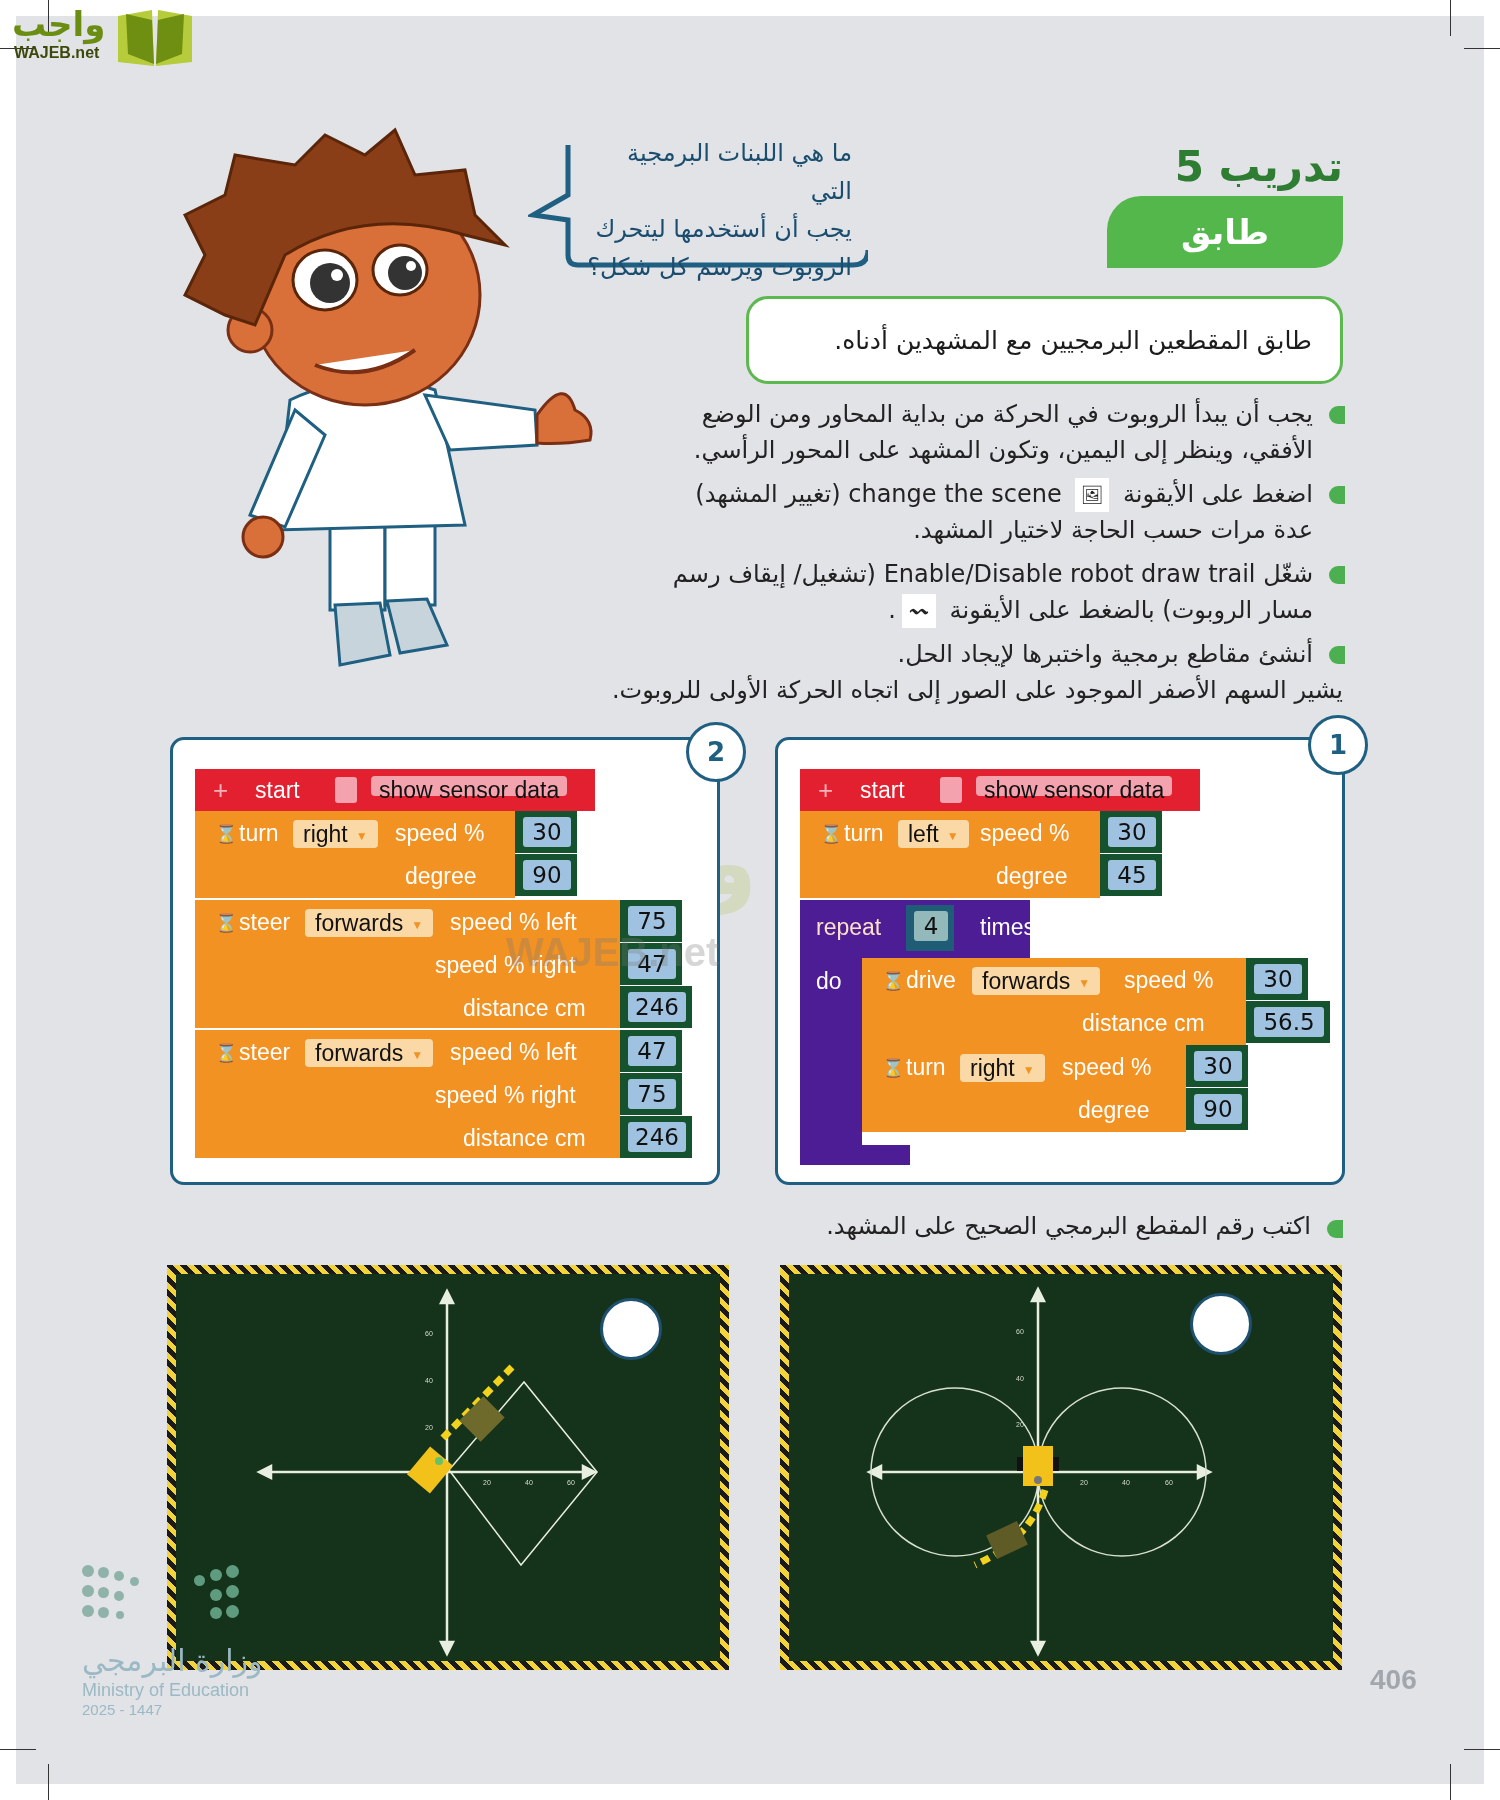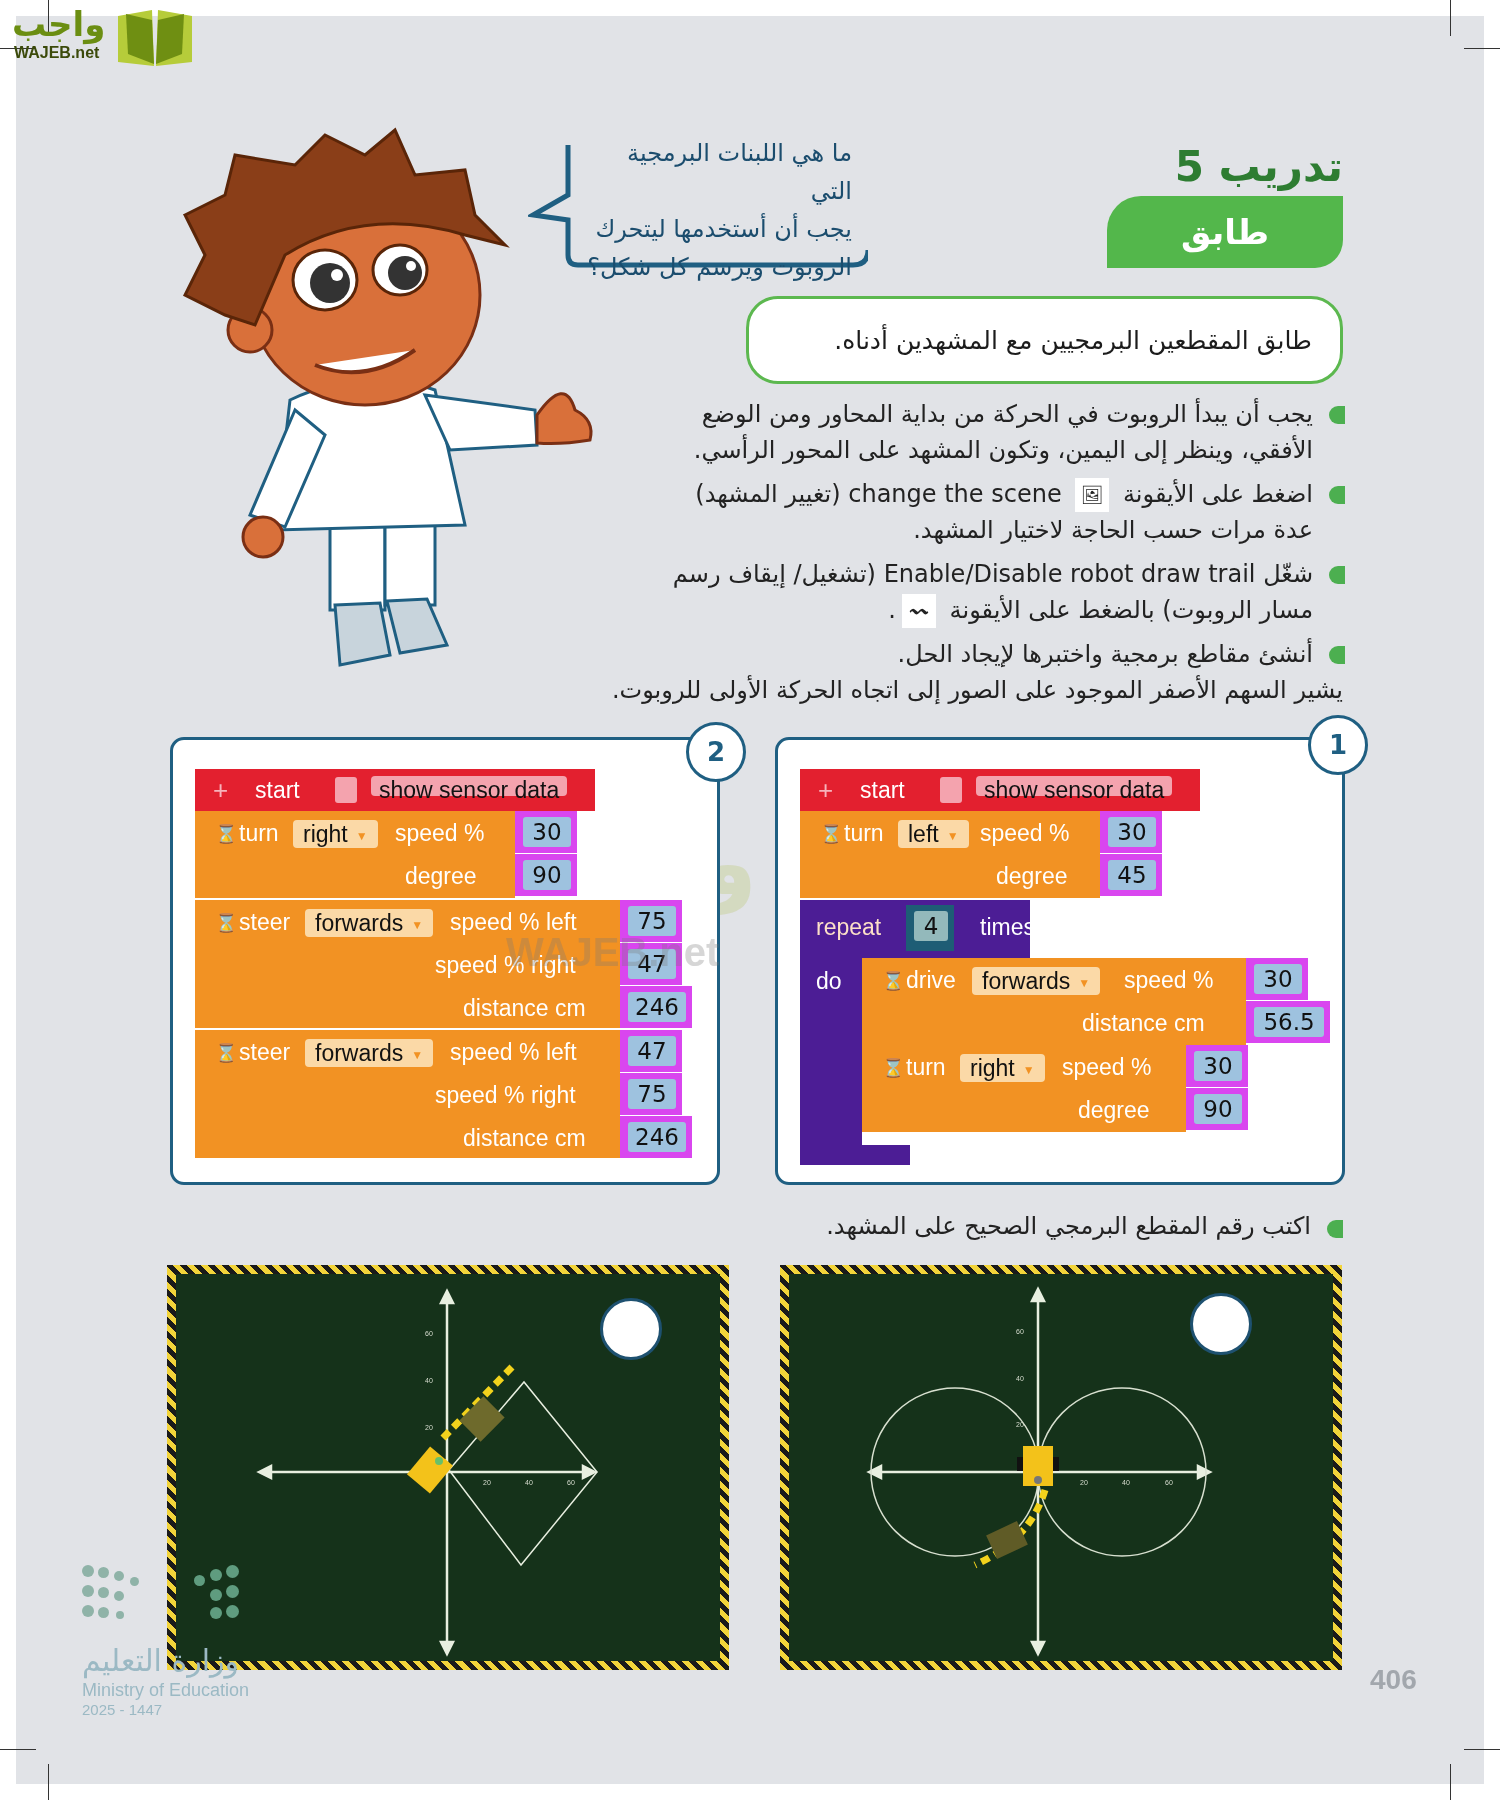--- a/index.html
+++ b/index.html
@@ -8,21 +8,21 @@
   .page { position: absolute; left: 16px; top: 16px; width: 1468px; height: 1768px; background: #e1e3e7; }
   .crop { position: absolute; background: #333; }
   .logo { position: absolute; left: 8px; top: 4px; width: 180px; height: 62px; }
   .logo .ar { position: absolute; left: 4px; top: 0; font-size: 34px; font-weight: bold; color: #6b8e12; direction: rtl; }
   .logo .en { position: absolute; left: 6px; top: 40px; font-size: 16px; font-weight: bold; color: #3b4a0a; font-family: "Liberation Sans", sans-serif; }
   .logo .en small { font-size: 16px; }
   .logo svg { position: absolute; left: 106px; top: 4px; }
 
   .title { position: absolute; right: 157px; top: 118px; font-size: 42px; font-weight: bold; color: #2e7d32; direction: rtl; margin-top: 24px; }
   .tab { position: absolute; left: 1107px; top: 196px; width: 236px; height: 72px; background: #53b74b; border-radius: 34px 0 28px 0; color: #fff; font-size: 34px; font-weight: bold; display: flex; align-items: center; justify-content: center; direction: rtl; }
-  .instr { position: absolute; left: 746px; top: 296px; width: 597px; height: 88px; background: #fff; border: 3px solid #5cb84f; border-radius: 32px; display: flex; align-items: center; justify-content: flex-start; padding-right: 28px; direction: rtl; font-size: 25px; color: #1c1c1c; }
+  .instr { position: absolute; left: 746px; top: 296px; width: 597px; height: 88px; background: #fff; border: 3px solid #5cb84f; border-radius: 22px; display: flex; align-items: center; justify-content: flex-start; padding-right: 28px; direction: rtl; font-size: 25px; color: #1c1c1c; }
 
   .bullets { position: absolute; left: 650px; top: 396px; width: 695px; direction: rtl; font-size: 24px; line-height: 36px; color: #222; }
   .bullet { position: relative; padding-right: 32px; margin-bottom: 8px; }
   .bullet .dot { position: absolute; right: 0; top: 10px; width: 16px; height: 18px; background: #4caf50; border-radius: 10px 0 0 10px; }
   .bullet .ltr { direction: ltr; unicode-bidi: embed; font-family: "DejaVu Sans", sans-serif; }
   .inline-icon { display: inline-block; width: 34px; height: 34px; background: #fff; vertical-align: middle; margin: 0 6px; text-align: center; line-height: 34px; font-size: 18px; color: #222; }
   .note { position: absolute; right: 157px; top: 676px; direction: rtl; font-size: 24px; color: #222; }
 
   .bubble { position: absolute; left: 528px; top: 140px; width: 340px; height: 130px; }
   .bubble-text { position: absolute; left: 580px; top: 134px; width: 272px; direction: rtl; text-align: right; font-size: 24px; line-height: 38px; color: #1b4d6e; }
@@ -31,21 +31,21 @@
   .badge { position: absolute; width: 60px; height: 60px; border-radius: 50%; background: #fff; border: 3px solid #1f5f82; color: #1f5f82; font-weight: bold; font-size: 26px; display: flex; align-items: center; justify-content: center; }
 
   .blk { position: absolute; font-family: "Liberation Sans", sans-serif; font-size: 23px; color: #fff; }
   .red { background: #e3202f; height: 42px; }
   .org { background: #f29223; }
   .dorg { background: #4c1d95; }
   .chip { position: absolute; background: #fbd9a7; color: #111; border-radius: 4px; height: 28px; line-height: 28px; padding: 0 10px; font-size: 23px; }
   .chip .tri { color: #f29223; font-size: 12px; margin-left: 8px; vertical-align: middle; }
   .pink { position: absolute; background: #f4a3ae; color: #111; border-radius: 4px; height: 20px; line-height: 28px; padding: 0 8px; font-size: 23px; }
   .pinksq { position: absolute; width: 22px; height: 26px; background: #f4a3ae; border-radius: 3px; }
-  .num { position: absolute; background: #d946ef; width: 62px; height: 42px; }
+  .num { position: absolute; background: #14532d; width: 62px; height: 42px; }
   .num span { position: absolute; left: 8px; top: 6px; right: 6px; height: 30px; background: #9ec2df; color: #111; font-size: 23px; text-align: center; line-height: 30px; border-radius: 3px; }
   .numwide { width: 72px; }
   .tx { position: absolute; white-space: nowrap; }
   .hg { position: absolute; font-size: 18px; color: #fde6c0; }
 
   .scene { position: absolute; top: 1265px; width: 562px; height: 405px; background: repeating-linear-gradient(45deg, #f2d43a 0 5px, #1a1a1a 5px 10px); }
   .scene .inner { position: absolute; left: 9px; top: 9px; right: 9px; bottom: 9px; background: #15321a; }
   .scene svg { position: absolute; left: 0; top: 0; }
   .moon { position: absolute; width: 62px; height: 62px; border-radius: 50%; background: #fff; border: 3px solid #1e5170; }
 
@@ -364,17 +364,17 @@
     <div class="d" style="left:16px;top:42px;width:11px;height:11px;"></div>
     <div class="d" style="left:34px;top:46px;width:8px;height:8px;"></div>
     <div class="d" style="left:112px;top:10px;width:11px;height:11px;background:#5f9c7f;"></div>
     <div class="d" style="left:128px;top:4px;width:12px;height:12px;background:#5f9c7f;"></div>
     <div class="d" style="left:144px;top:0;width:13px;height:13px;background:#5f9c7f;"></div>
     <div class="d" style="left:128px;top:24px;width:12px;height:12px;background:#5f9c7f;"></div>
     <div class="d" style="left:144px;top:20px;width:13px;height:13px;background:#5f9c7f;"></div>
     <div class="d" style="left:128px;top:42px;width:12px;height:12px;background:#5f9c7f;"></div>
     <div class="d" style="left:144px;top:40px;width:13px;height:13px;background:#5f9c7f;"></div>
   </div>
-  <div class="ar">وزارة التعليم</div>
+  <div class="ar">وزارة البرمجي</div>
   <div class="en">Ministry of Education</div>
   <div class="yr">2025 - 1447</div>
 </div>
 <div class="pagenum">406</div>
 
 </body></html>

